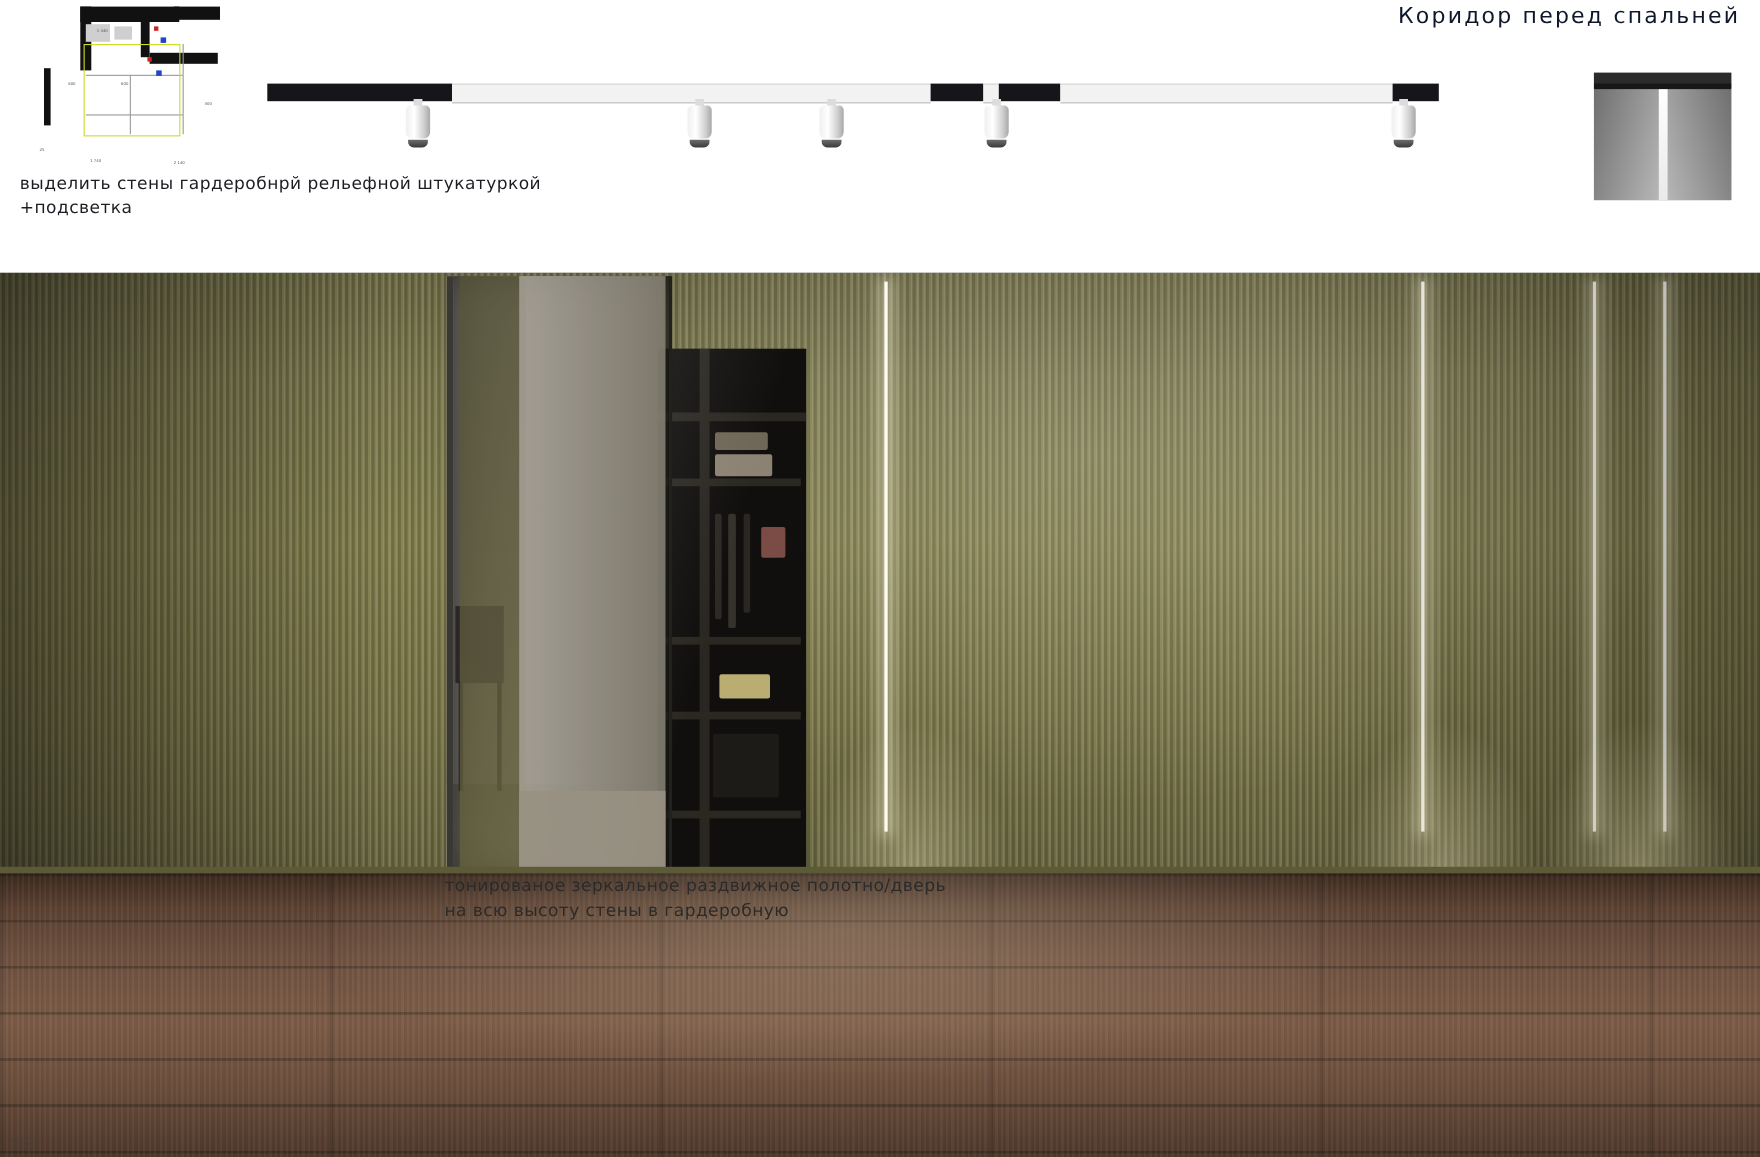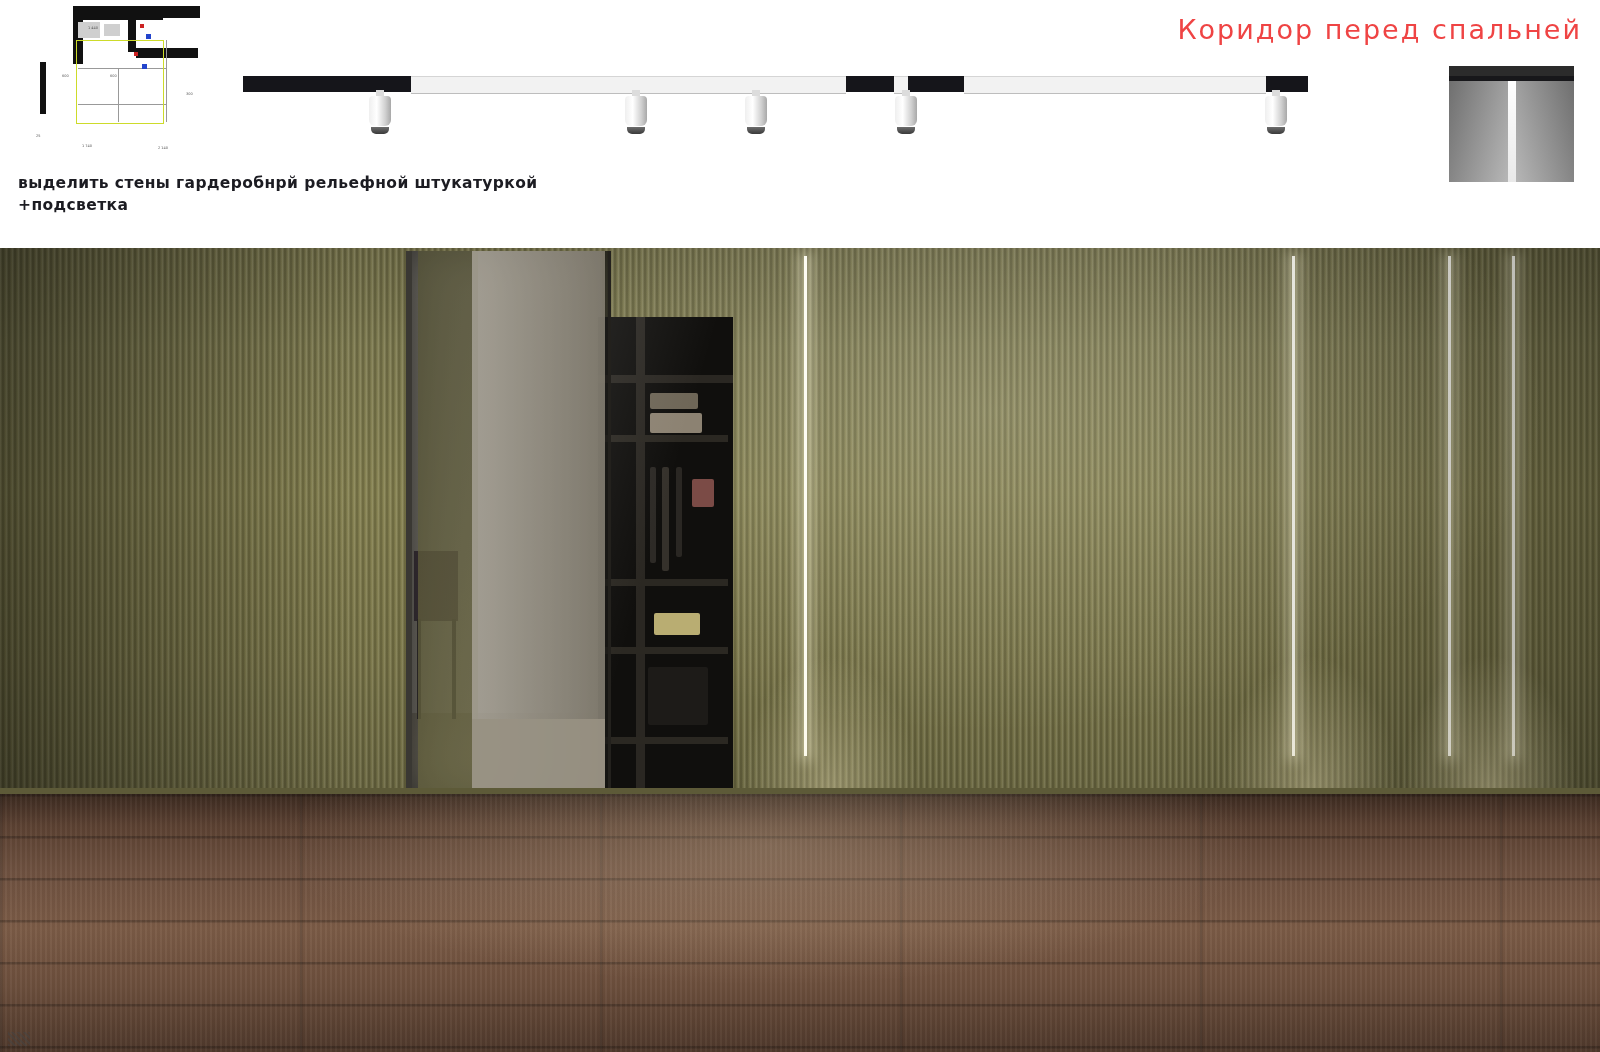--- a/index.html
+++ b/index.html
@@ -2,22 +2,22 @@
 <html><head>
 <meta charset="utf-8">
 <style>
   html,body{margin:0;padding:0;background:#ffffff;}
   body{width:1600px;height:1052px;position:relative;overflow:hidden;
        font-family:"DejaVu Sans", sans-serif;}
 
   
   #top-band{position:absolute;left:0;top:0;width:1600px;height:248px;background:#ffffff;}
 
-  #project-title{position:absolute;right:18px;top:14px;font-size:27px;letter-spacing:2px;
-      color:#ef4444;font-family:"DejaVu Sans", sans-serif;white-space:nowrap;}
+  #project-title{position:absolute;right:18px;top:2px;font-size:20px;letter-spacing:2px;
+      color:#0f172a;font-family:"DejaVu Sans", sans-serif;white-space:nowrap;}
 
   
   #floorplan{position:absolute;left:18px;top:4px;width:200px;height:155px;background:#ffffff;}
   #floorplan .fp-line{position:absolute;background:#111;}
   #floorplan .fp-gray{position:absolute;background:#cfcfcf;}
   #floorplan .fp-yellow{position:absolute;border:1.5px solid #cddb2a;}
   #floorplan .fp-thin{position:absolute;background:#999;}
   #floorplan .fp-red{position:absolute;background:#cc2222;width:4px;height:4px;}
   #floorplan .fp-blue{position:absolute;background:#2244cc;width:5px;height:5px;}
   #floorplan .fp-txt{position:absolute;font-size:3.5px;color:#555;}
@@ -39,21 +39,21 @@
   #niche-photo .v-glow{position:absolute;left:50%;top:14px;width:8px;height:102px;margin-left:-4px;
       background:linear-gradient(to bottom,#ffffff,#e9e9e9);filter:blur(0.3px);}
   #niche-photo .slope-l{position:absolute;left:0;top:14px;width:62px;height:102px;
       background:linear-gradient(105deg,#6f6f6f,#b9b9b9);}
   #niche-photo .slope-r{position:absolute;right:0;top:14px;width:62px;height:102px;
       background:linear-gradient(255deg,#6f6f6f,#b9b9b9);}
   #niche-photo .capline{position:absolute;left:0;top:10px;width:100%;height:5px;background:#17171a;}
 
   
   .anno{position:absolute;color:#1c1c22;font-size:15.5px;line-height:22px;letter-spacing:0.4px;white-space:nowrap;}
-  #anno-left{left:18px;top:172px;font-weight:bold;}
+  #anno-left{left:18px;top:156px;}
   #anno-right{right:14px;top:164px;text-align:right;}
 
   
   #render{position:absolute;left:0;top:248px;width:1600px;height:804px;overflow:hidden;background:#15140f;}
 
   
   #wall{position:absolute;left:0;top:0;width:1600px;height:546px;
       background:linear-gradient(to bottom,#6d6a44 0%,#7d7a4e 18%,#85814f 45%,#7a7648 75%,#6a6740 100%);}
   #wall .ribs{position:absolute;left:0;top:0;width:100%;height:100%;
       background:repeating-linear-gradient(to right,
@@ -263,16 +263,20 @@
   </div>
 
   <div id="skirt"></div>
 
   <div id="floor">
     <div class="planks"></div>
     <div class="grain"></div>
     <div class="sheen"></div>
   </div>
 
+  <div id="caption-door">
+    <div>тонированое зеркальное раздвижное полотно/дверь</div>
+    <div>на всю высоту стены в гардеробную</div>
+  </div>
 
 
   <div id="stamp"></div>
 </div>
 
 </body></html>

